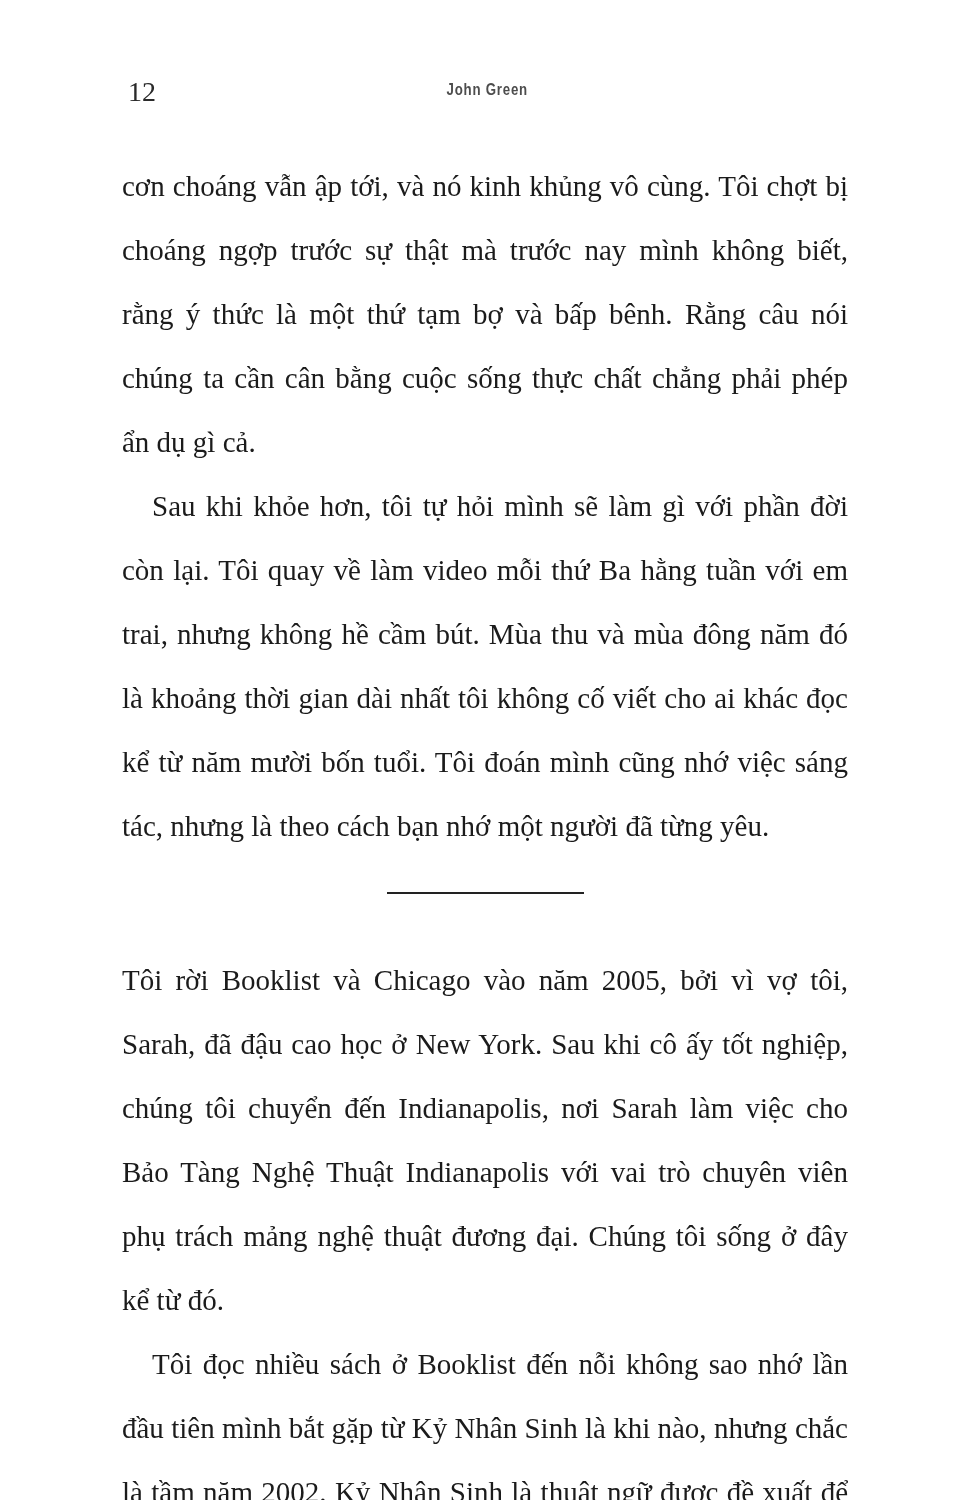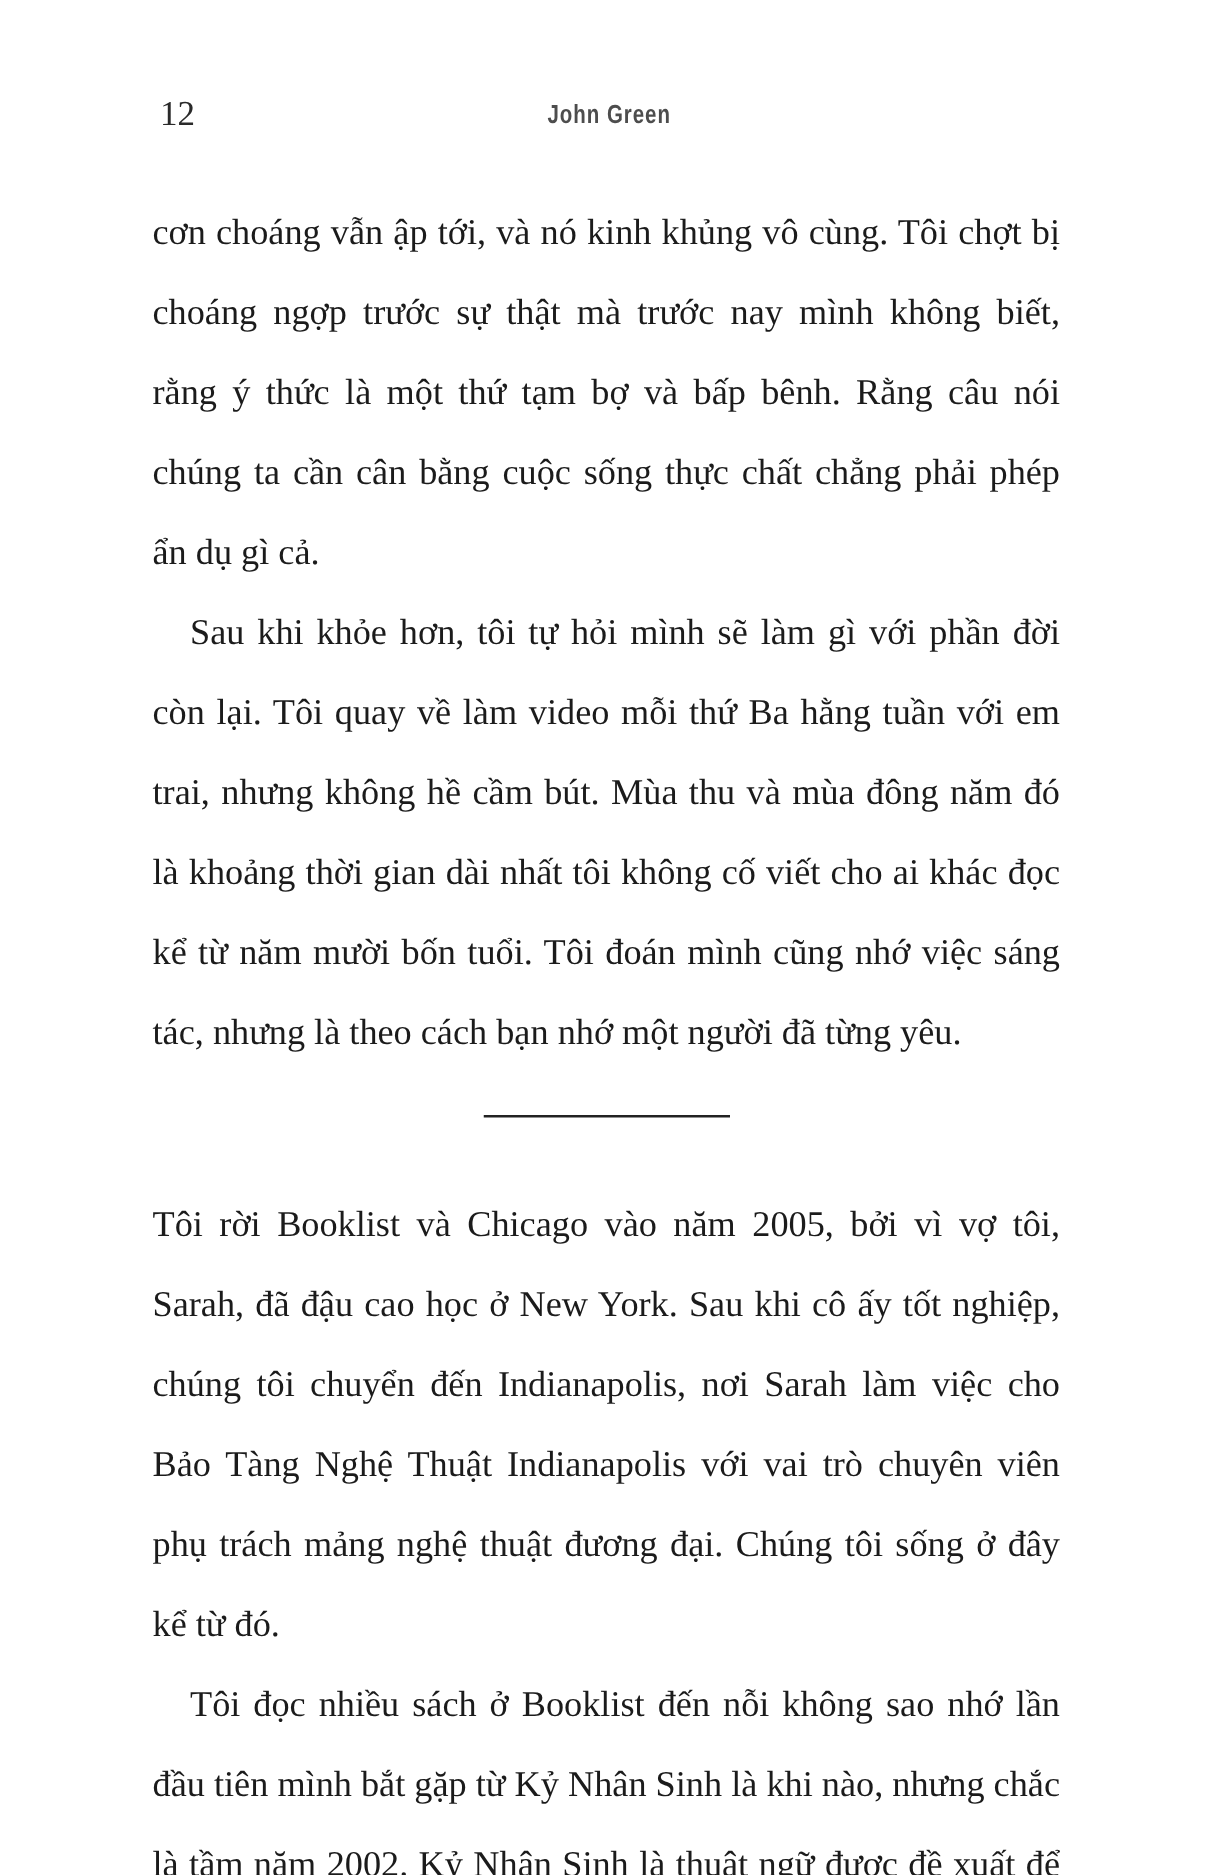--- a/index.html
+++ b/index.html
@@ -32,21 +32,21 @@
     font-family:"Liberation Serif","DejaVu Serif",serif;
   }
   .author-header{
     position:absolute;
     left:0;
     right:0;
     top:80px;
     text-align:center;
     color:var(--header-color);
     font-family:"Liberation Sans","DejaVu Sans",sans-serif;
-    font-size:21px;
+    font-size:17px;
     font-weight:600;
   }
   .author-header .condensed{
     display:inline-block;
     transform:scaleX(0.78);
     transform-origin:center;
     letter-spacing:1px;
   }
   .body-text{
     margin:42px auto 0 122px;

